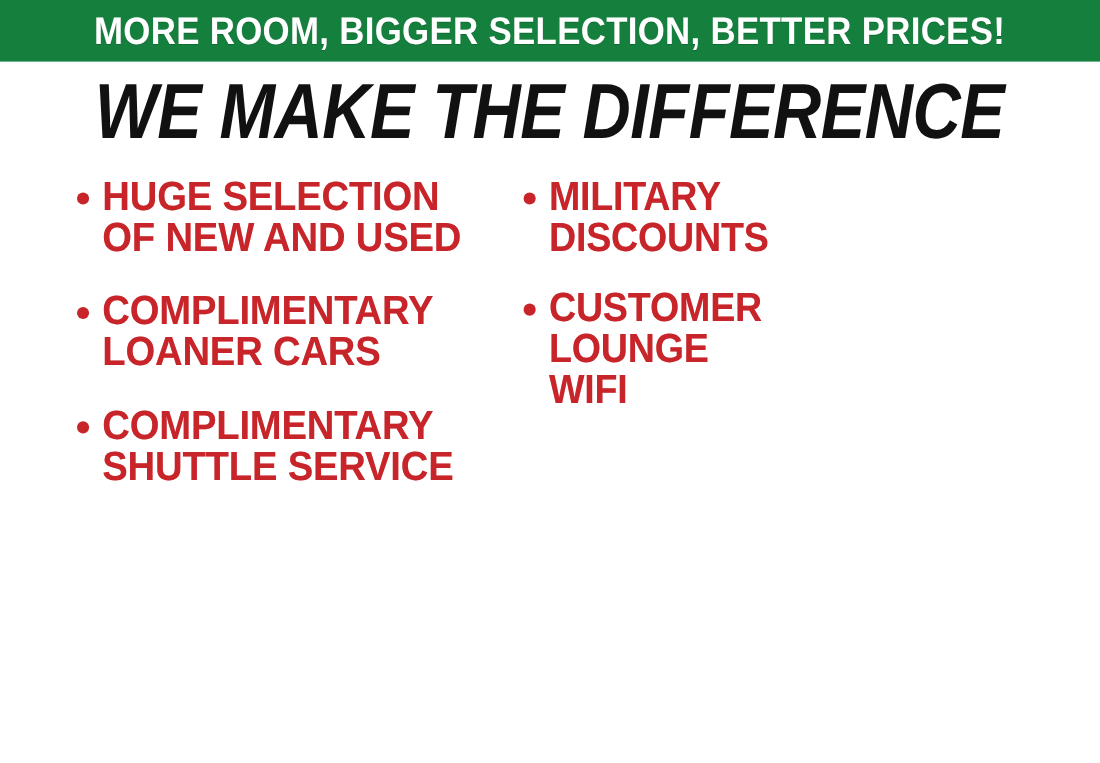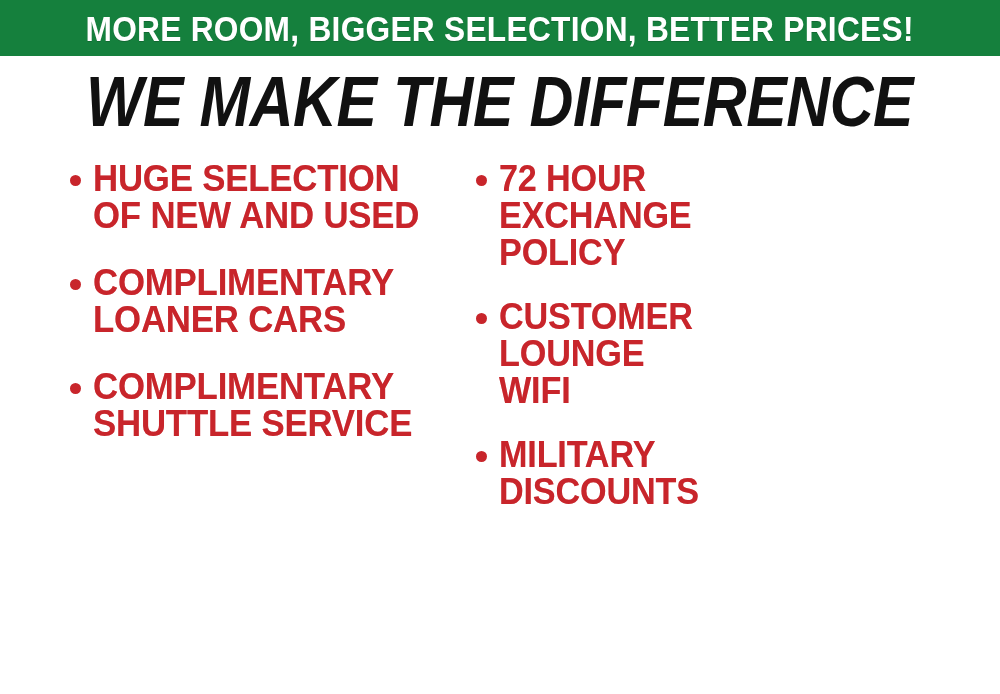--- a/index.html
+++ b/index.html
@@ -153,35 +153,30 @@
     <div class="bullet-item">
       <span class="bullet-dot"></span>
       <span class="bullet-label">COMPLIMENTARY
 SHUTTLE SERVICE</span>
     </div>
 
   </div>
 
   <div class="col col-right">
 
+
+
     <div class="bullet-item">
       <span class="bullet-dot"></span>
-      <span class="bullet-label">72 HOUR EXCHANGE
-POLICY</span>
+      <span class="bullet-label">MILITARY DISCOUNTS</span>
     </div>
-
 
     <div class="bullet-item">
       <span class="bullet-dot"></span>
       <span class="bullet-label">CUSTOMER LOUNGE
 WIFI</span>
-    </div>
-
-    <div class="bullet-item">
-      <span class="bullet-dot"></span>
-      <span class="bullet-label">MILITARY DISCOUNTS</span>
     </div>
 
 
 
   </div>
 
 </div>
 
 </body></html>

